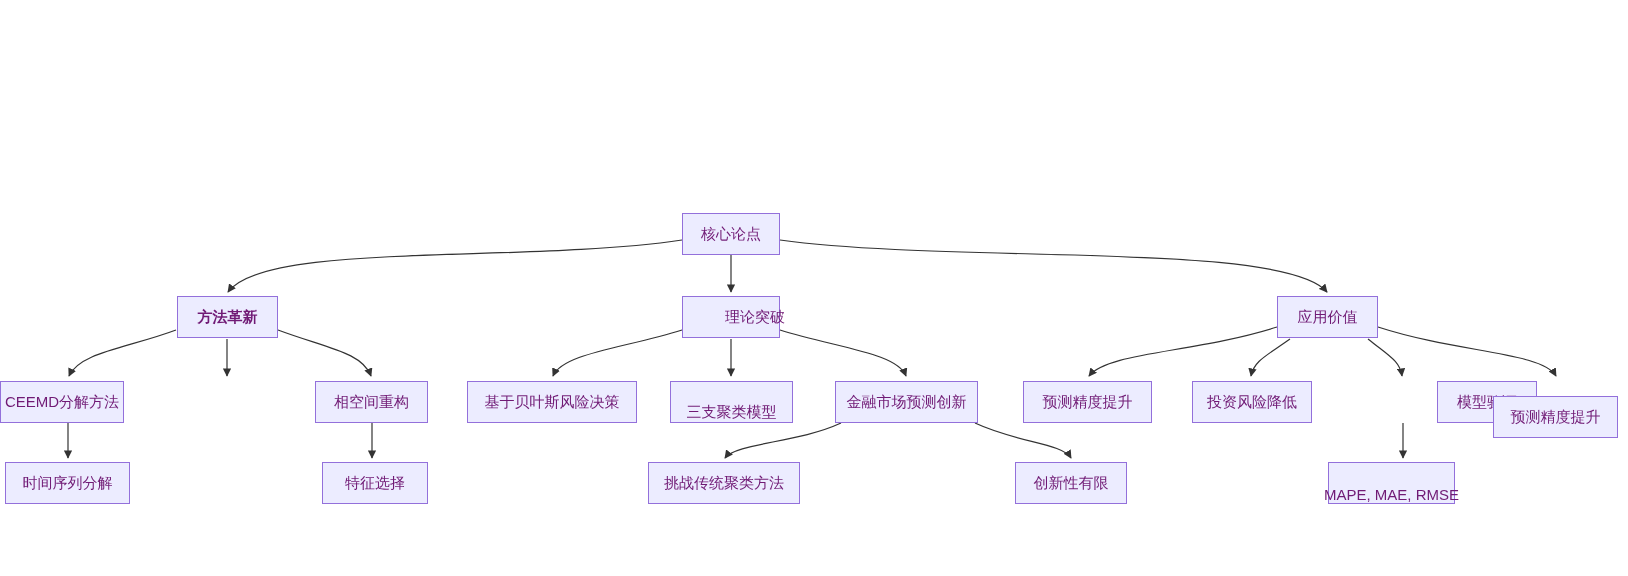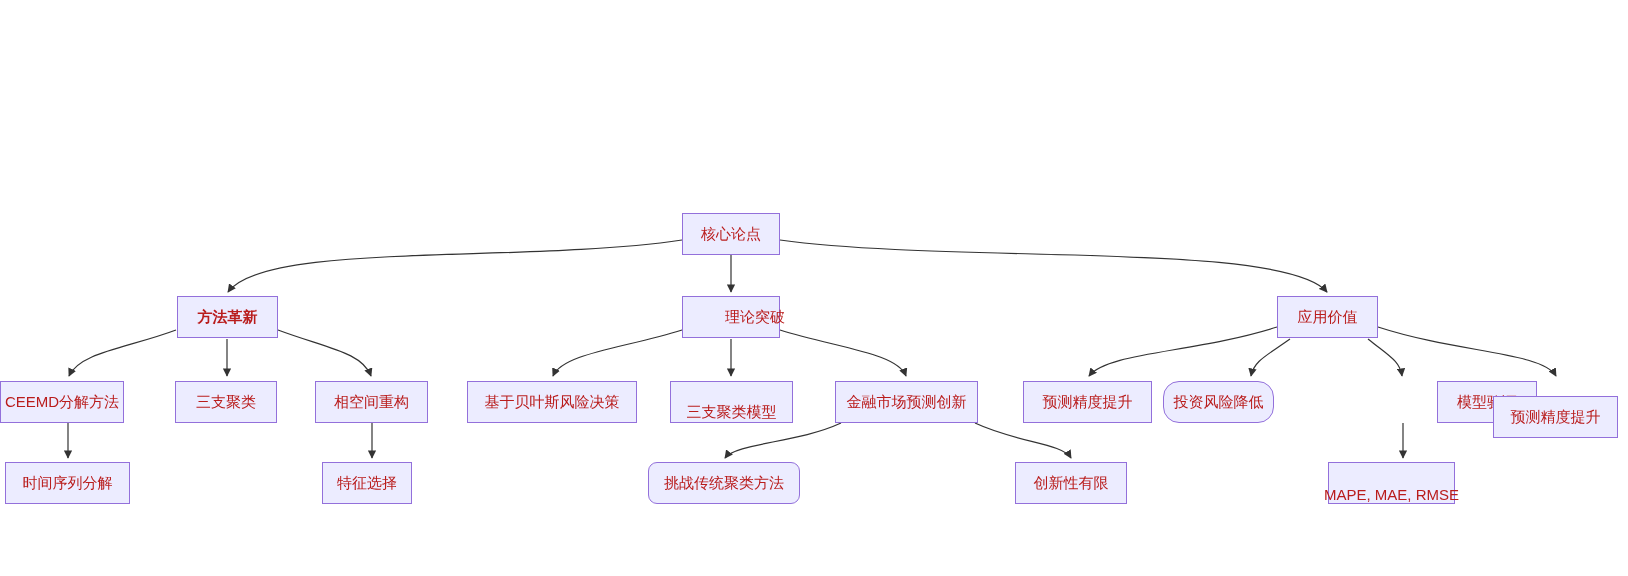--- a/index.html
+++ b/index.html
@@ -26,21 +26,21 @@
     fill: none;
     stroke: #333333;
     stroke-width: 1.2px;
   }
   .node {
     position: absolute;
     box-sizing: border-box;
     height: 42px;
     background: #ECECFF;
     border: 1px solid #9370DB;
-    color: #b91c1c;
+    color: #701a75;
     font-size: 15px;
     display: flex;
     align-items: center;
     justify-content: center;
     white-space: nowrap;
     text-align: center;
   }
 </style>
 </head>
 <body>
@@ -83,55 +83,52 @@
   <div class="node" style="left:682px; top:296px; width:98px;padding-left:48px;">
     <span>理论突破</span>
   </div>
   <div class="node" style="left:1277px; top:296px; width:101px;">
     <span>应用价值</span>
   </div>
 
   <div class="node" style="left:0px; top:381px; width:124px;">
     <span>CEEMD分解方法</span>
   </div>
-  <div class="node" style="left:175px; top:381px; width:102px;">
-    <span>三支聚类</span>
-  </div>
   <div class="node" style="left:315px; top:381px; width:113px;">
     <span>相空间重构</span>
   </div>
   <div class="node" style="left:467px; top:381px; width:170px;">
     <span>基于贝叶斯风险决策</span>
   </div>
   <div class="node" style="left:670px; top:381px; width:123px;align-items:flex-end;">
     <span>三支聚类模型</span>
   </div>
   <div class="node" style="left:835px; top:381px; width:143px;">
     <span>金融市场预测创新</span>
   </div>
   <div class="node" style="left:1023px; top:381px; width:129px;">
     <span>预测精度提升</span>
   </div>
-  <div class="node" style="left:1163px; top:381px; width:111px;border-radius:16px;">
+  <div class="node" style="left:1192px; top:381px; width:120px;">
     <span>投资风险降低</span>
   </div>
   <div class="node" style="left:1413px; top:381px; width:100px;margin-left:24px;">
     <span>模型验证</span>
   </div>
   <div class="node" style="left:1493px; top:381px; width:125px;margin-top:15px;">
     <span>预测精度提升</span>
   </div>
 
   <div class="node" style="left:5px; top:462px; width:125px;">
     <span>时间序列分解</span>
   </div>
-  <div class="node" style="left:322px; top:462px; width:90px;font-family:Liberation Mono, monospace;">
+  <div class="node" style="left:322px; top:462px; width:106px;font-family:Liberation Mono, monospace;">
     <span>特征选择</span>
   </div>
-  <div class="node" style="left:648px; top:462px; width:152px;border-radius:9px;">
+  <div class="node" style="left:648px; top:462px; width:152px;">
     <span>挑战传统聚类方法</span>
   </div>
   <div class="node" style="left:1015px; top:462px; width:112px;">
     <span>创新性有限</span>
   </div>
   <div class="node" style="left:1328px; top:462px; width:127px;align-items:flex-end;">
     <span>MAPE, MAE, RMSE</span>
   </div>
 
 </div>

